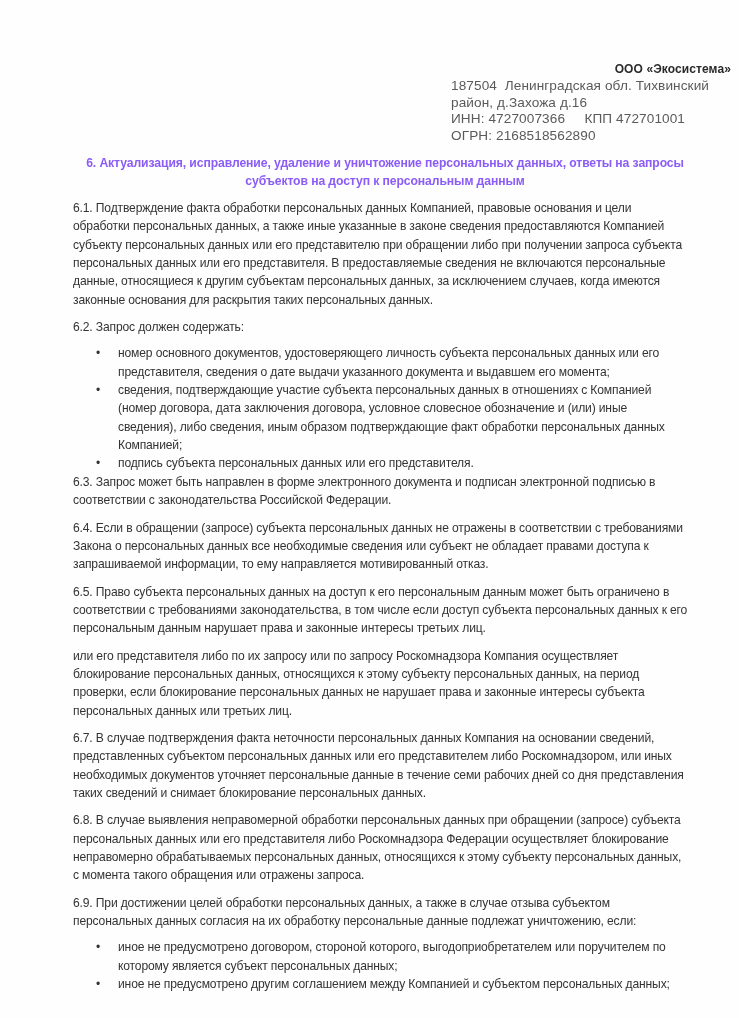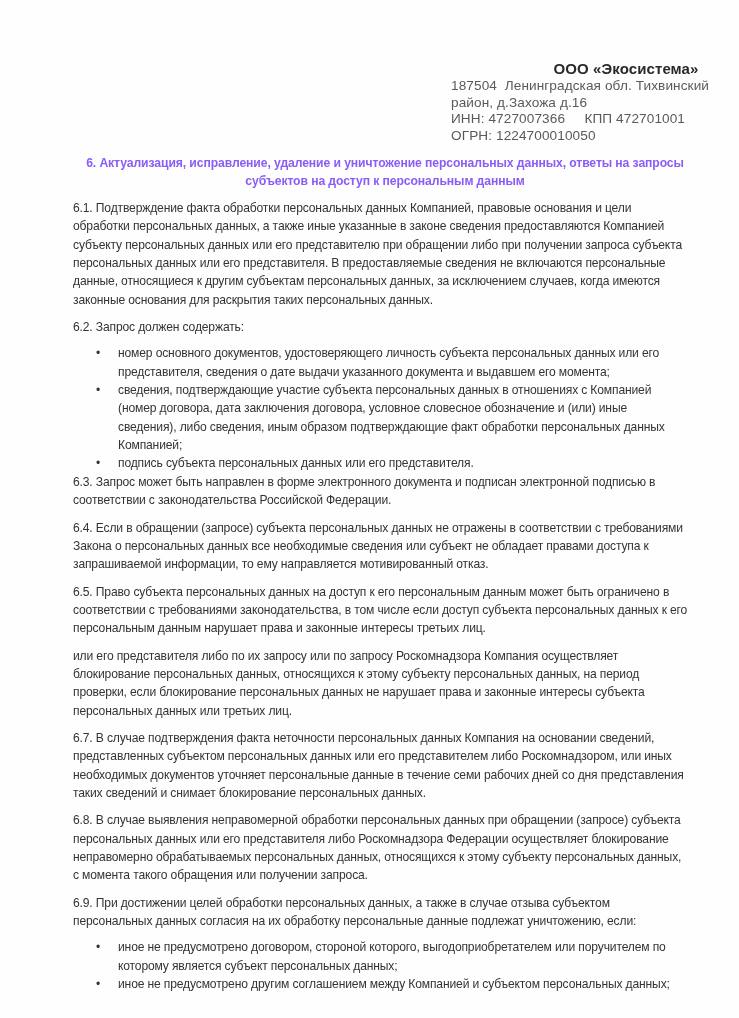--- a/index.html
+++ b/index.html
@@ -3,21 +3,21 @@
 <meta charset="utf-8">
 <style>
   html, body { margin: 0; padding: 0; background: #ffffff; }
   body { width: 739px; height: 1018px; position: relative; overflow: hidden; }
   .page { position: absolute; left: 0; top: 0; width: 739px; height: 1018px; background: #fefefe; color: #2b2b2b; }
   .company {
     position: absolute; left: 451px; top: 61px; width: 280px;
     font-family: "Liberation Sans", sans-serif; font-size: 13.6px; line-height: 16.8px;
     color: #5a5a5a; letter-spacing: 0.1px;
   }
-  .company .name { font-weight: bold; color: #2a2a2a; text-align: center; padding-left: 70px; font-size: 15px; }
+  .company .name { font-weight: bold; color: #2a2a2a; text-align: right; padding-left: 70px; font-size: 12px; }
   .title {
     position: absolute; left: 70px; top: 154px; width: 630px; text-align: center;
     font-family: "Liberation Sans", sans-serif; font-weight: bold; font-size: 12.2px; line-height: 18.4px;
     color: #8b5cf6; letter-spacing: -0.1px;
   }
   .body {
     position: absolute; left: 73px; top: 199px; width: 640px;
     font-family: "Liberation Sans", sans-serif; font-size: 12.1px; line-height: 18.35px;
     color: #333333; letter-spacing: -0.15px;
   }
@@ -33,21 +33,21 @@
 </head>
 <body>
 
 <div class="page">
 
   <div class="company">
     <div class="name">ООО «Экосистема»</div>
     <div style="white-space:pre">187504  Ленинградская обл. Тихвинский</div>
     <div>район, д.Захожа д.16</div>
     <div style="white-space:pre">ИНН: 4727007366     КПП 472701001</div>
-    <div>ОГРН: 1224700010050</div>
+    <div>ОГРН: 2168518562890</div>
   </div>
 
   <div class="title">
     <div>6. Актуализация, исправление, удаление и уничтожение персональных данных, ответы на запросы</div>
     <div>субъектов на доступ к персональным данным</div>
   </div>
 
   <div class="body">
 
     <div class="para">
@@ -106,21 +106,21 @@
       <span class="line">6.7. В случае подтверждения факта неточности персональных данных Компания на основании сведений,</span>
       <span class="line">представленных субъектом персональных данных или его представителем либо Роскомнадзором, или иных</span>
       <span class="line">необходимых документов уточняет персональные данные в течение семи рабочих дней со дня представления</span>
       <span class="line">таких сведений и снимает блокирование персональных данных.</span>
     </div>
 
     <div class="para">
       <span class="line">6.8. В случае выявления неправомерной обработки персональных данных при обращении (запросе) субъекта</span>
       <span class="line">персональных данных или его представителя либо Роскомнадзора Федерации осуществляет блокирование</span>
       <span class="line">неправомерно обрабатываемых персональных данных, относящихся к этому субъекту персональных данных,</span>
-      <span class="line">с момента такого обращения или получении запроса.</span>
+      <span class="line">с момента такого обращения или отражены запроса.</span>
     </div>
 
     <div class="para">
       <span class="line">6.9. При достижении целей обработки персональных данных, а также в случае отзыва субъектом</span>
       <span class="line">персональных данных согласия на их обработку персональные данные подлежат уничтожению, если:</span>
       <ul class="bullets">
         <li>
           <span class="line">иное не предусмотрено договором, стороной которого, выгодоприобретателем или поручителем по</span>
           <span class="line">которому является субъект персональных данных;</span>
         </li>

